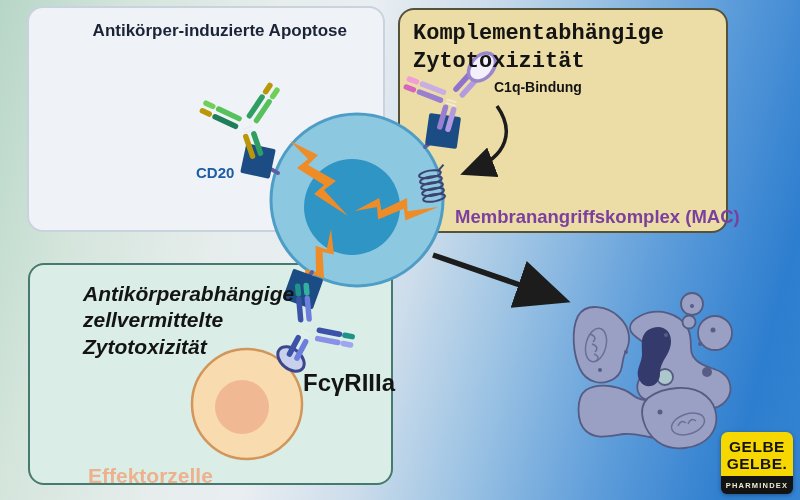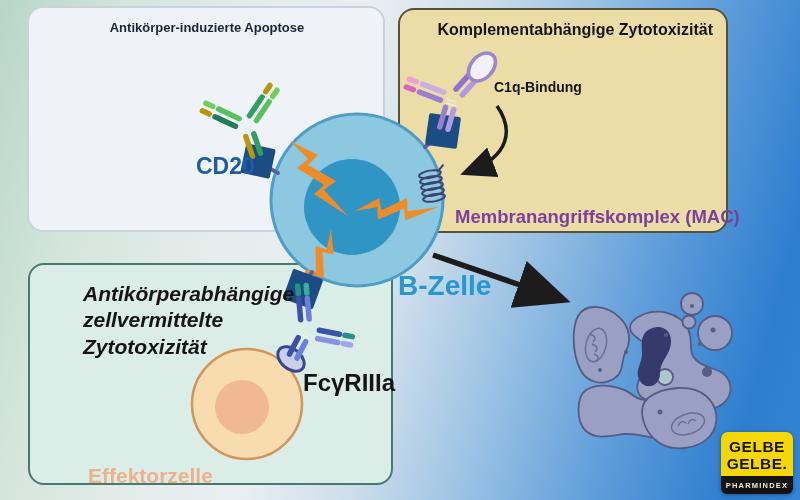--- a/index.html
+++ b/index.html
@@ -6,24 +6,24 @@
   #canvas{
     position:relative;width:800px;height:500px;overflow:hidden;
     font-family:"Liberation Sans",sans-serif;
     background:linear-gradient(105deg,#b7d6c8 0%,#d4e5dc 14%,#e6edec 30%,#e9eef2 40%,#cdddeb 52%,#9ec4e4 63%,#5e9dda 78%,#2e7ecf 92%,#3484d3 100%);
   }
   .panel{position:absolute;box-sizing:border-box;border-radius:16px;}
   #panel-apoptose{left:27px;top:6px;width:358px;height:226px;background:#eff3f8;border:2px solid #c9d2dd;}
   #panel-cdc{left:398px;top:8px;width:330px;height:225px;background:#ecdda6;border:2.5px solid #56523a;}
   #panel-adcc{left:28px;top:263px;width:365px;height:222px;background:#daeee7;border:2.5px solid #477a6e;}
   .lbl{position:absolute;font-weight:bold;line-height:1.25;}
-  #title-apoptose{left:67px;top:20px;width:280px;text-align:center;font-size:13px;color:#1b2436;}
-  #title-cdc{left:413px;top:20px;width:300px;text-align:right;font-size:16px;color:#141414;}
+  #title-apoptose{left:67px;top:20px;width:280px;text-align:right;font-size:17px;color:#1b2436;}
+  #title-cdc{left:413px;top:20px;width:300px;text-align:left;font-size:22px;color:#141414;font-family:Liberation Mono, monospace;}
   #title-adcc{left:83px;top:281px;width:250px;font-size:21px;color:#141414;font-style:italic;}
-  #lbl-cd20{left:196px;top:152px;font-size:23px;color:#1d5ca6;}
+  #lbl-cd20{left:196px;top:164px;font-size:15px;color:#1d5ca6;}
   #lbl-c1q{left:494px;top:79px;font-size:14px;color:#141414;}
   #lbl-mac{left:455px;top:205px;font-size:18.5px;color:#7b3f9e;}
   #lbl-bzelle{left:398px;top:268px;font-size:28px;color:#2697cf;}
   #lbl-zellapoptose{left:413px;top:371px;font-size:30px;color:#494f90;}
   #lbl-effektor{left:88px;top:423px;font-size:21px;color:#edb18d;margin-top:40px;}
   #lbl-fcgr{left:303px;top:368px;font-size:24px;color:#141414;}
   #gfx{position:absolute;left:0;top:0;}
   
   #logo{position:absolute;left:721px;top:432px;width:72px;text-align:center;
         filter:drop-shadow(0 1px 2px rgba(0,0,0,0.35));}
@@ -181,21 +181,20 @@
       </g>
     </g>
   </svg>
 
   <div class="lbl" id="title-apoptose">Antikörper-induzierte Apoptose</div>
   <div class="lbl" id="title-cdc">Komplementabhängige Zytotoxizität</div>
   <div class="lbl" id="title-adcc">Antikörperabhängige zellvermittelte Zytotoxizität</div>
   <div class="lbl" id="lbl-cd20">CD20</div>
   <div class="lbl" id="lbl-c1q">C1q-Bindung</div>
   <div class="lbl" id="lbl-mac">Membranangriffskomplex (MAC)</div>
-  <div class="lbl" id="lbl-bzelle">B-Zelle</div>
   <div class="lbl" id="lbl-effektor">Effektorzelle</div>
   <div class="lbl" id="lbl-fcgr">FcγRIIIa</div>
 
   <div id="logo">
     <div class="yellow">
       <div>GELBE</div>
       <div>GELBE.</div>
     </div>
     <div class="black">PHARMINDEX</div>
   </div>

